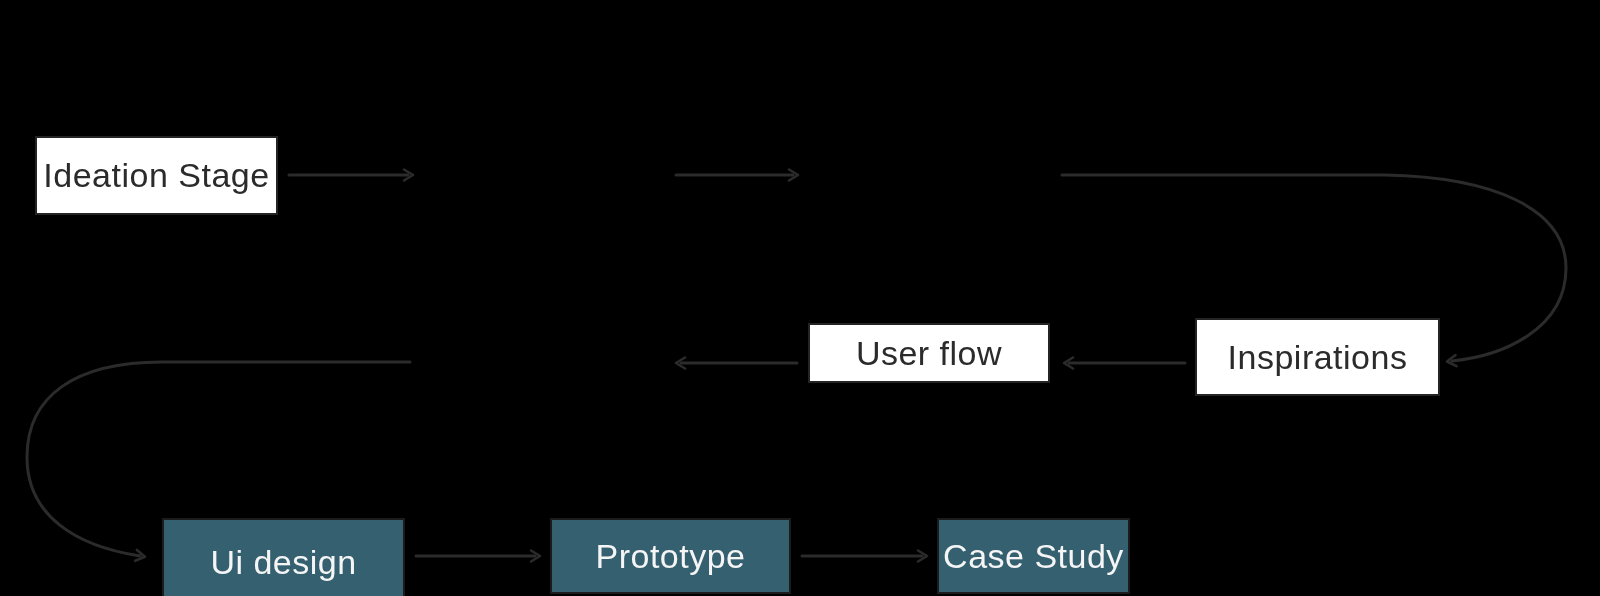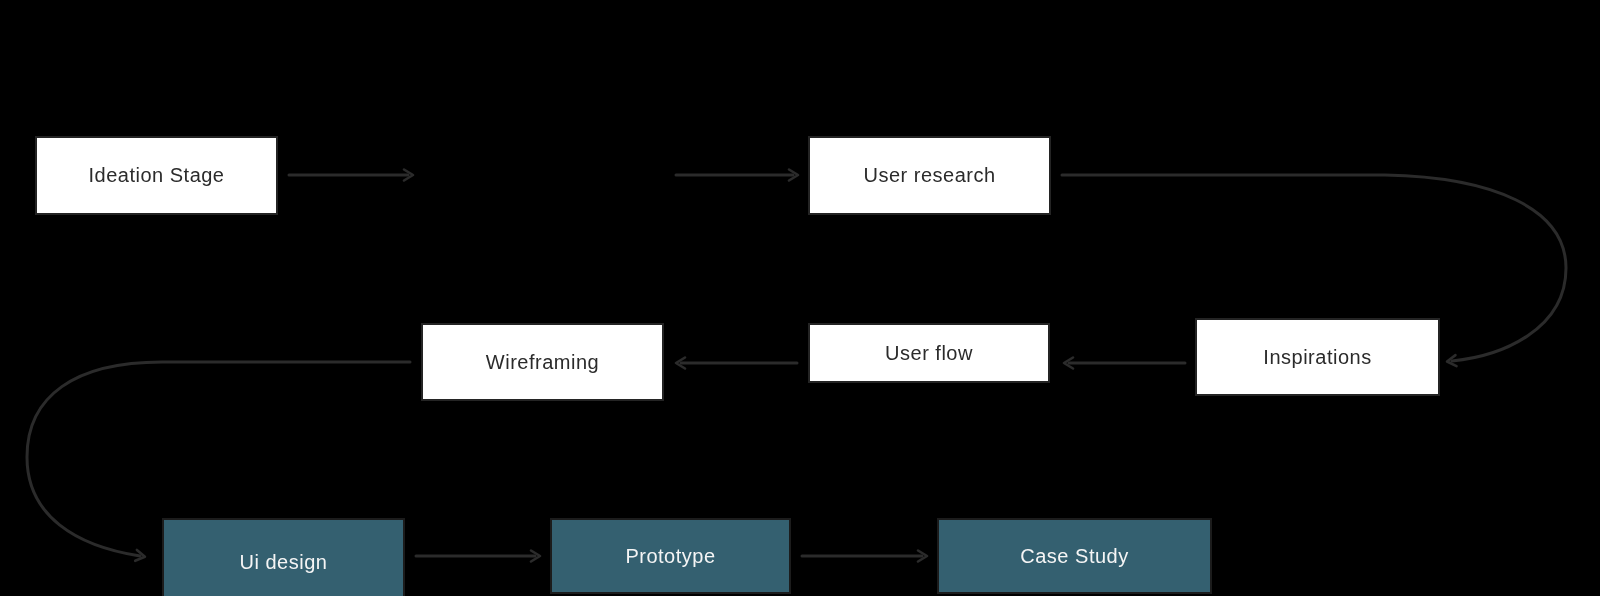--- a/index.html
+++ b/index.html
@@ -27,21 +27,21 @@
     stroke: #2b2b2b;
     stroke-width: 3;
     stroke-linecap: round;
   }
   .node {
     position: absolute;
     box-sizing: border-box;
     display: flex;
     align-items: center;
     justify-content: center;
-    font-size: 20px;
+    font-size: 34px;
     letter-spacing: 0.5px;
     background: #ffffff;
     color: #2b2b2b;
     border: 2px solid #242424;
   }
   .node.dark {
     background: #346070;
     color: #f5f5f5;
     border-color: #1c1c1c;
   }
@@ -49,21 +49,21 @@
   #n-ideation      { left: 35px;   top: 136px; width: 243px; height: 79px; }
   #n-brainstorming { left: 423px;  top: 136px; width: 242px; height: 79px; }
   #n-user-research { left: 808px;  top: 136px; width: 243px; height: 79px; }
   
   #n-wireframing   { left: 421px;  top: 323px; width: 243px; height: 78px; }
   #n-user-flow     { left: 808px;  top: 323px; width: 242px; height: 60px; }
   #n-inspirations  { left: 1195px; top: 318px; width: 245px; height: 78px; }
   
   #n-ui-design     { left: 162px;  top: 518px; width: 243px; height: 88px; }
   #n-prototype     { left: 550px;  top: 518px; width: 241px; height: 76px; }
-  #n-case-study    { left: 937px;  top: 518px; width: 275px; height: 76px; }
+  #n-case-study    { left: 937px;  top: 518px; width: 193px; height: 76px; }
 </style>
 </head>
 <body>
 
 <div class="canvas">
 
   <svg class="edge-layer" width="1600" height="596" viewBox="0 0 1600 596" xmlns="http://www.w3.org/2000/svg">
     <defs>
       <marker id="ah" markerUnits="userSpaceOnUse" markerWidth="18" markerHeight="18" refX="9" refY="9" orient="auto">
         <path d="M5,3.5 L14,9 L5,14.5" fill="none" stroke="#2b2b2b" stroke-width="2.6" stroke-linecap="round" stroke-linejoin="round"></path>
@@ -76,27 +76,25 @@
     <path class="edge" d="M 1185 363 L 1069 363" marker-end="url(#ah)"></path>
     <path class="edge" d="M 797 363 L 681 363" marker-end="url(#ah)"></path>
     <path class="edge" d="M 410 362 L 162 362 C 75 362 27 396 27 457 C 27 516 76 546 140 556" marker-end="url(#ah)"></path>
     <path class="edge" d="M 416 556 L 535 556" marker-end="url(#ah)"></path>
     <path class="edge" d="M 802 556 L 922 556" marker-end="url(#ah)"></path>
   </svg>
 
   <div class="node light" id="n-ideation">Ideation Stage</div>
 
 
-  <div class="node light" id="n-user-research">User research</div>
 
   <div class="node light" id="n-inspirations">Inspirations</div>
 
   <div class="node light" id="n-user-flow">User flow</div>
 
-  <div class="node light" id="n-wireframing">Wireframing</div>
 
   <div class="node dark" id="n-ui-design">Ui design</div>
 
   <div class="node dark" id="n-prototype">Prototype</div>
 
   <div class="node dark" id="n-case-study">Case Study</div>
 
 </div>
 
 </body></html>

